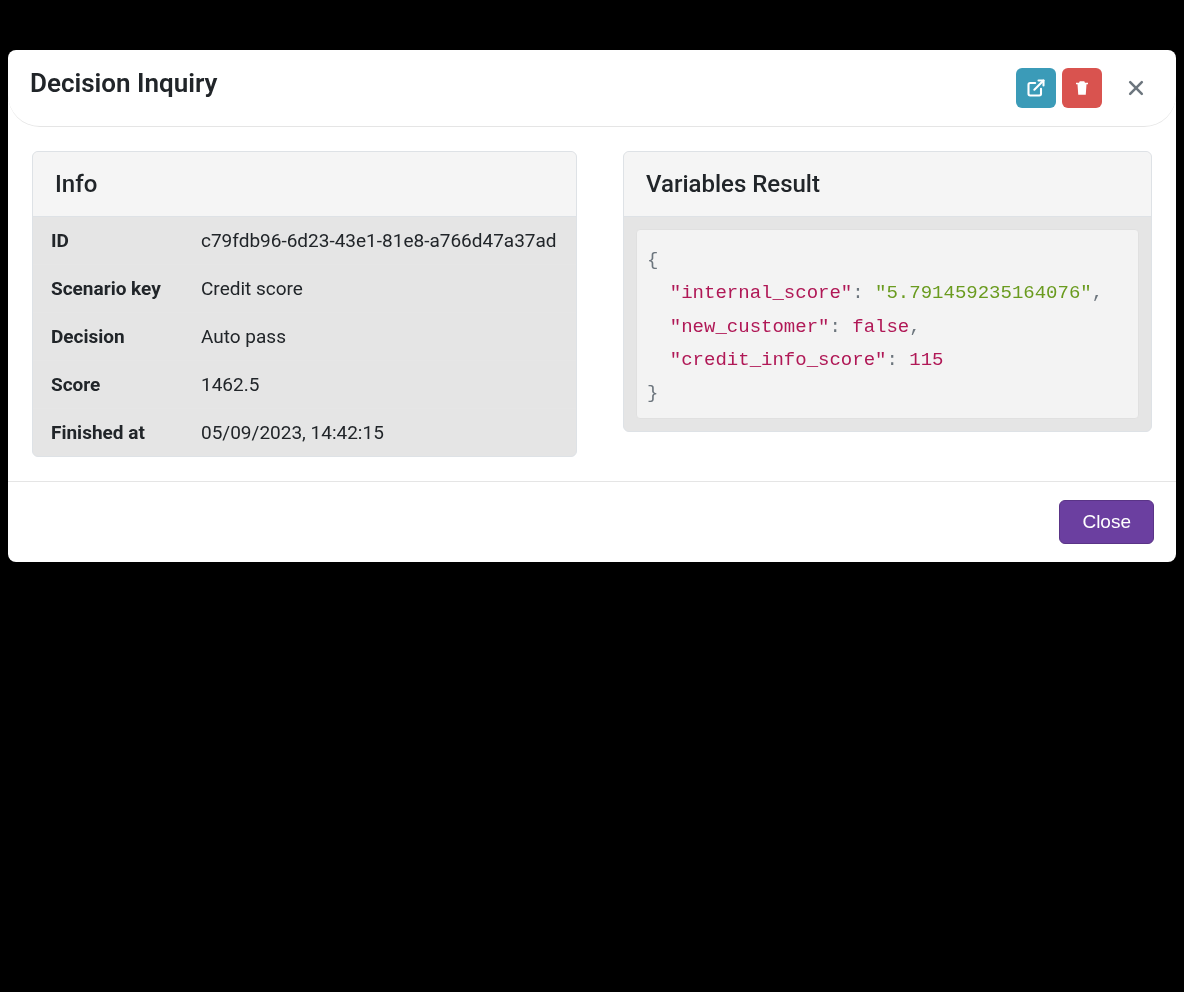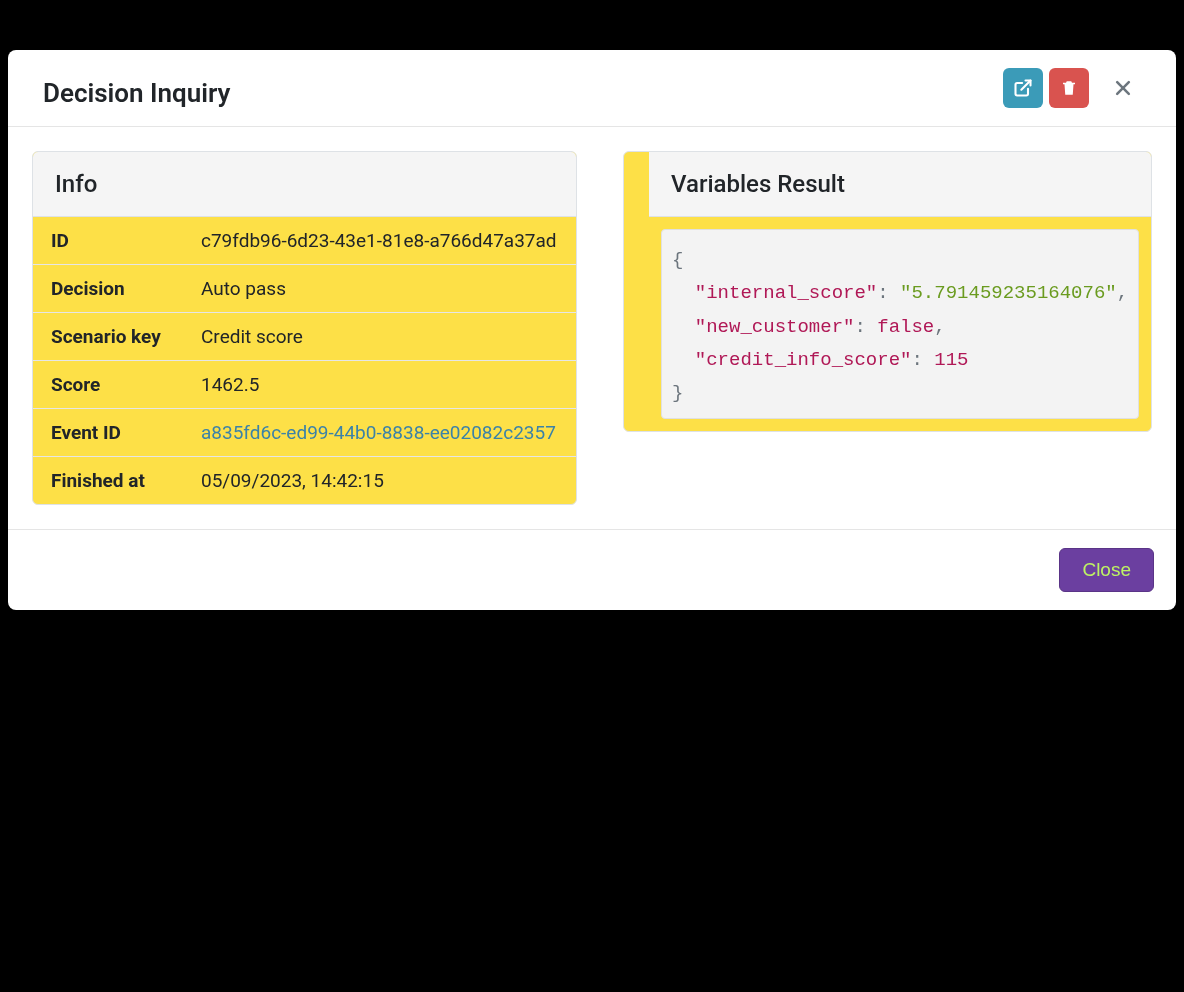--- a/index.html
+++ b/index.html
@@ -16,24 +16,25 @@
       left: 8px;
       right: 8px;
       background: #fff;
       border-radius: 8px;
       box-shadow: 0 10px 40px rgba(0,0,0,0.4);
       display: flex;
       flex-direction: column;
     }
     .modal-header {
       display: flex;
-      align-items: flex-end;
+      align-items: flex-start;
       justify-content: space-between;
-      padding: 18px 35px;
+      padding: 18px 22px;
       border-bottom: 1px solid #e5e5e5;
+      border-radius: 32px;
     }
     .modal-title {
       font-size: 26px;
       font-weight: 600;
       color: #212529;
     }
     .header-actions {
       display: flex;
       align-items: center;
       gap: 6px;
@@ -68,24 +69,24 @@
     .modal-body {
       padding: 24px;
       display: flex;
       gap: 46px;
       align-items: flex-start;
     }
     .panel {
       border: 1px solid #dee2e6;
       border-radius: 6px;
       overflow: hidden;
-      background: #fde047;
+      background: #e5e5e5;
     }
     .panel.info { flex: 0 0 545px; }
-    .panel.vars { flex: 1; padding-left: 25px; }
+    .panel.vars { flex: 1; }
     .panel-header {
       background: #f5f5f5;
       padding: 18px 22px;
       border-bottom: 1px solid #dee2e6;
     }
     .panel-title {
       font-size: 24px;
       font-weight: 500;
       color: #212529;
     }
@@ -137,21 +138,21 @@
     .p { color: #6c757d; }
     .modal-footer {
       border-top: 1px solid #e5e5e5;
       padding: 18px 22px;
       display: flex;
       justify-content: flex-end;
     }
     .btn-close {
       background: #6f42a0;
       background: #6b3fa0;
-      color: #bef264;
+      color: #ffffff;
       border: 1px solid #5a3487;
       padding: 10px 22px;
       font-size: 19px;
       border-radius: 6px;
       cursor: pointer;
       font-weight: 500;
     }
     svg { display: block; }
   </style>
 </head>
@@ -195,36 +196,30 @@
       <div class="panel-header">
         <div class="panel-title">Info</div>
       </div>
       <table class="info-table">
         <tbody>
             <tr>
           <td class="label">ID</td>
           <td>c79fdb96-6d23-43e1-81e8-a766d47a37ad</td>
         </tr>
         <tr>
+          <td class="label">Scenario key</td>
+          <td>Credit score</td>
+        </tr>
+        <tr>
           <td class="label">Decision</td>
           <td>Auto pass</td>
         </tr>
         <tr>
-          <td class="label">Scenario key</td>
-          <td>Credit score</td>
-        </tr>
-        <tr>
           <td class="label">Score</td>
           <td>1462.5</td>
-        </tr>
-        <tr>
-          <td class="label">Event ID</td>
-          <td>
-            <a href="#">a835fd6c-ed99-44b0-8838-ee02082c2357</a>
-          </td>
         </tr>
         <tr>
           <td class="label">Finished at</td>
           <td>05/09/2023, 14:42:15</td>
         </tr>
       </tbody>
         </table>
     </div>
 
     <div class="panel vars">

